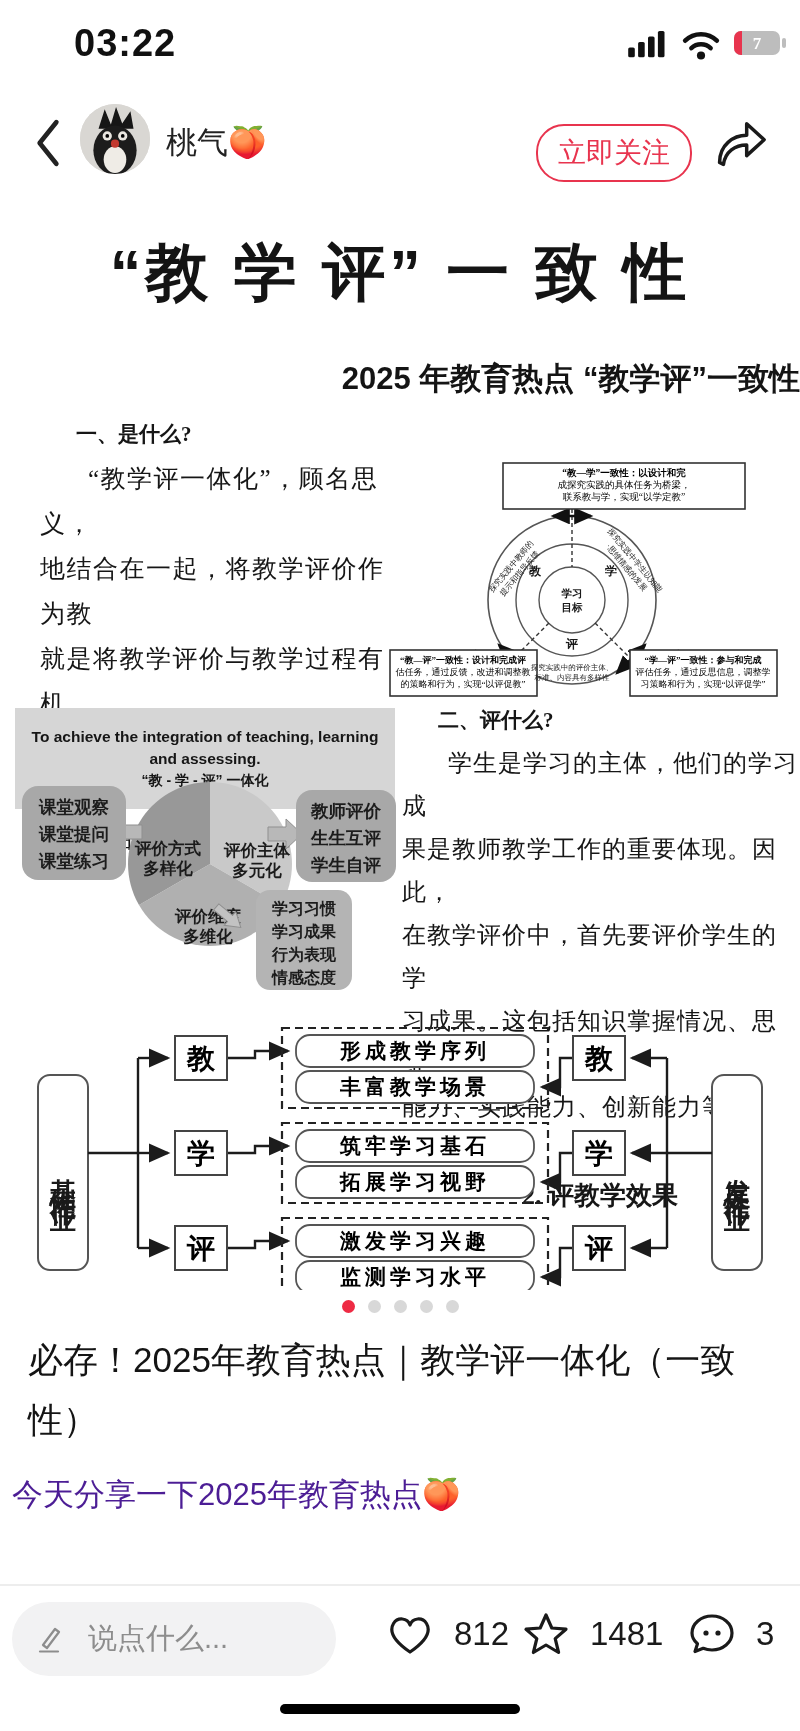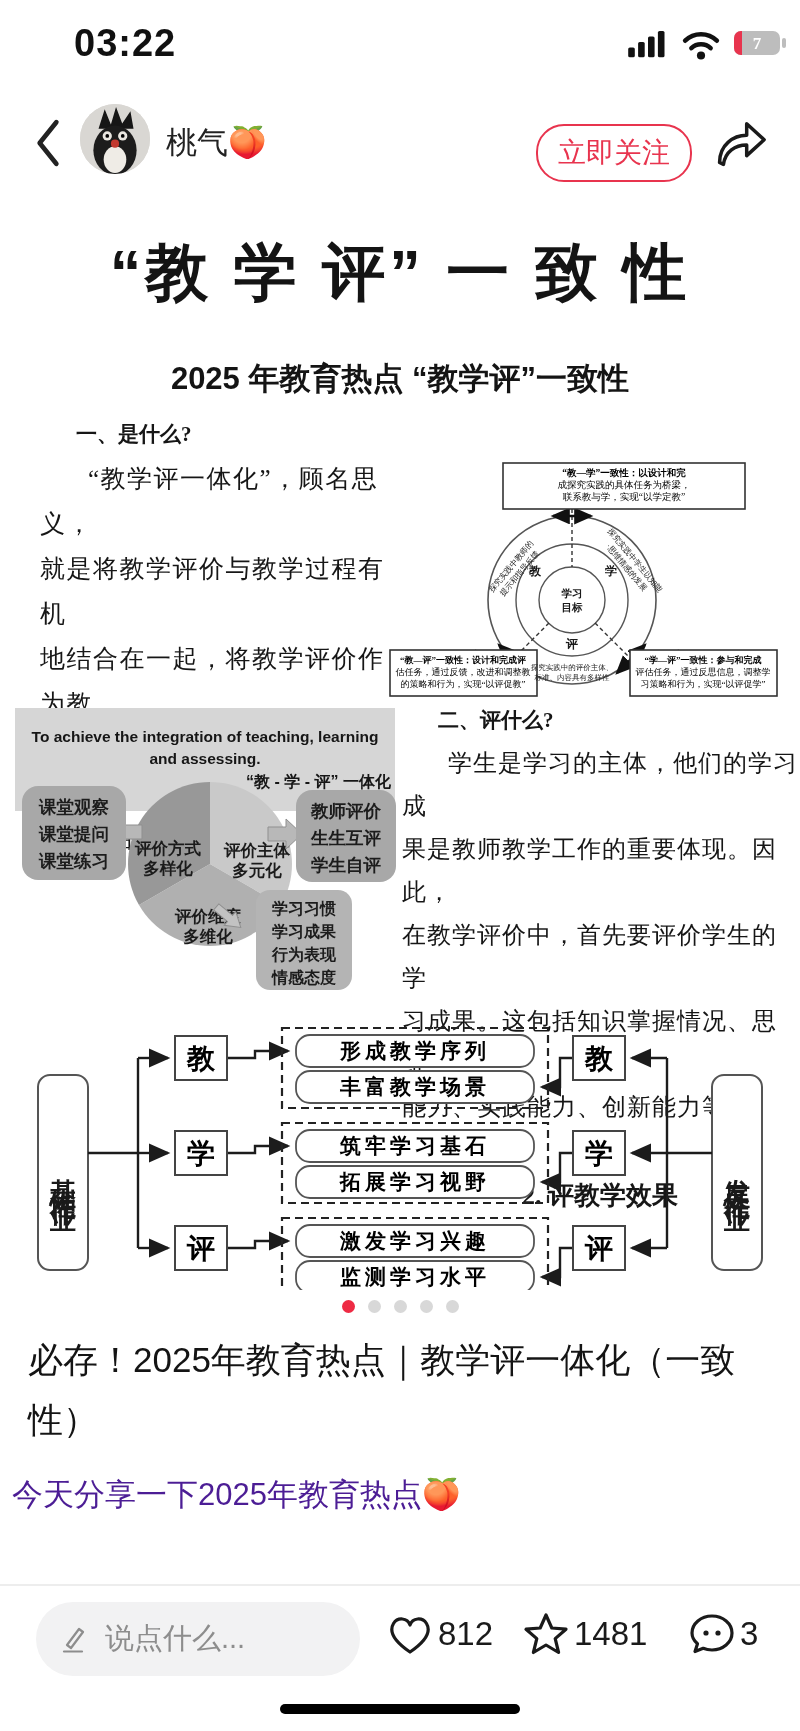--- a/index.html
+++ b/index.html
@@ -13,50 +13,50 @@
   .backbtn{left:34px;top:118px;}
   .avatar{left:80px;top:104px;width:70px;height:70px;border-radius:50%;overflow:hidden;background:#d9d7d3;}
   .uname{left:166px;top:122px;font-size:31px;font-weight:500;color:#222;}
   .follow{left:536px;top:124px;width:152px;height:54px;border:2.5px solid #e8344e;border-radius:28px;
           color:#e8344e;font-size:28px;display:flex;align-items:center;justify-content:center;background:#fff;}
   .share{left:706px;top:116px;}
   
   .noteimg{left:0;top:200px;width:776px;height:1092px;background:#fff;color:#161616;text-decoration:underline;}
   .hero{left:0;top:30px;width:800px;text-align:center;font-size:63px;font-weight:900;letter-spacing:4px;
         font-family:"Liberation Sans",sans-serif;color:#141414;}
-  .sub{left:0;top:158px;width:800px;text-align:center;font-size:31px;font-weight:800;color:#141414;}
+  .sub{left:0;top:158px;width:800px;text-align:right;font-size:31px;font-weight:800;color:#141414;}
   .kai{font-family:"Liberation Serif",serif;}
   .lcol{left:40px;top:212px;width:352px;}
   .lcol h3,.rcol h3{margin:8px;font-size:21px;font-weight:700;padding-left:28px;}
   .pline{font-size:25px;line-height:45px;letter-spacing:1.5px;}
   .pline.ind{text-indent:48px;}
   .banner{left:15px;top:508px;width:372px;background:#d6d6d6;text-align:center;padding:18px 4px;}
   .banner .b1{font-size:15.5px;font-weight:700;line-height:1.45;}
-  .banner .b2{font-size:16px;font-weight:700;line-height:1.4;text-align:right;}
+  .banner .b2{font-size:14px;font-weight:700;line-height:1.4;}
   .rcol{left:402px;top:498px;width:396px;}
   .rcol .sub1{font-size:26px;font-weight:700;padding-left:52px;margin-top:12px;}
   .rline{font-size:24px;line-height:43px;letter-spacing:1px;}
   .rline.ind{text-indent:46px;}
   .sub2{text-align:center;font-size:26px;font-weight:700;margin-top:6px;}
   .vtext{writing-mode:vertical-rl;text-orientation:upright;font-size:26px;font-weight:700;
          letter-spacing:7px;display:flex;align-items:center;justify-content:center;
          font-family:"Liberation Serif",serif;color:#1a1a1a;}
   
   .dots{left:0;top:1300px;width:800px;display:flex;justify-content:center;gap:13px;}
   .dot{width:13px;height:13px;border-radius:50%;background:#d8d8d8;}
   .dot.on{background:#ee2b44;}
   
   .ptitle{left:28px;top:1330px;width:744px;font-size:35px;font-weight:400;line-height:60px;color:#141414;}
   .pbody{left:12px;top:1468px;width:744px;font-size:31px;line-height:53px;color:#4c1d95;}
   .divider{left:0;top:1584px;width:800px;height:2px;background:#ededed;}
   
-  .cinput{left:36px;top:1602px;width:324px;height:74px;border-radius:37px;background:#f2f2f3;
-          display:flex;align-items:center;padding-left:22px;box-sizing:border-box;gap:17px;}
+  .cinput{left:12px;top:1602px;width:324px;height:74px;border-radius:37px;background:#f2f2f3;
+          display:flex;align-items:center;padding-left:22px;box-sizing:border-box;gap:24px;}
   .cinput span{font-size:29px;color:#8d8d8d;}
-  .act{top:1610px;display:flex;align-items:center;gap:4px;}
+  .act{top:1610px;display:flex;align-items:center;gap:20px;}
   .acount{font-size:33px;font-weight:500;color:#1a1a1a;}
   .homebar{left:280px;top:1704px;width:240px;height:10px;border-radius:5px;background:#000;}
   svg text{font-family:"Liberation Serif",serif;}
 </style>
 </head>
 <body>
 
 <div class="phone">
 
   <div class="abs time">03:22</div>
@@ -107,22 +107,22 @@
     </svg>
   </div>
 
   <div class="abs noteimg">
     <div class="abs hero">“教 学 评” 一 致 性</div>
     <div class="abs sub">2025 年教育热点 “教学评”一致性</div>
 
     <div class="abs lcol kai">
       <h3>一、是什么?</h3>
       <div class="pline ind">“教学评一体化”，顾名思义，</div>
+      <div class="pline">地结合在一起，将教学评价作为教</div>
       <div class="pline">就是将教学评价与教学过程有机</div>
-      <div class="pline">地结合在一起，将教学评价作为教</div>
       <div class="pline">学的一部分来考虑，以达到完善教</div>
       <div class="pline">学质量的目的。</div>
     </div>
 
     <svg class="abs" style="left:385px;top:258px;" width="412" height="245" viewBox="0 0 412 245">
       <defs>
         <marker id="da" markerWidth="9" markerHeight="8" refX="7" refY="3.5" orient="auto-start-reverse">
           <polygon points="0 0,8 3.5,0 7" fill="#111"></polygon>
         </marker>
       </defs>

